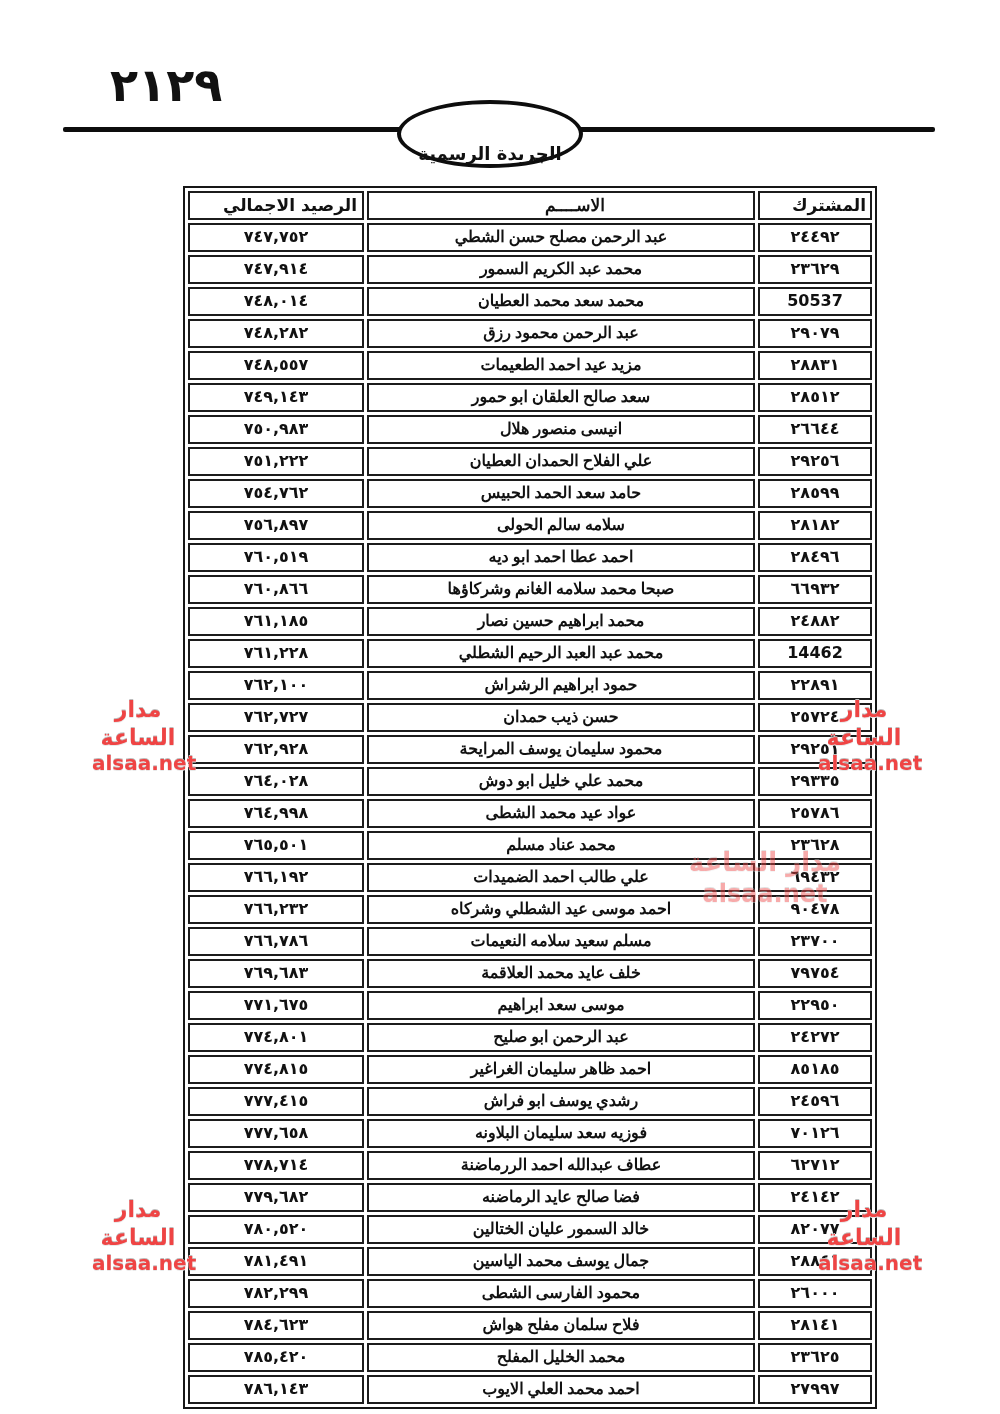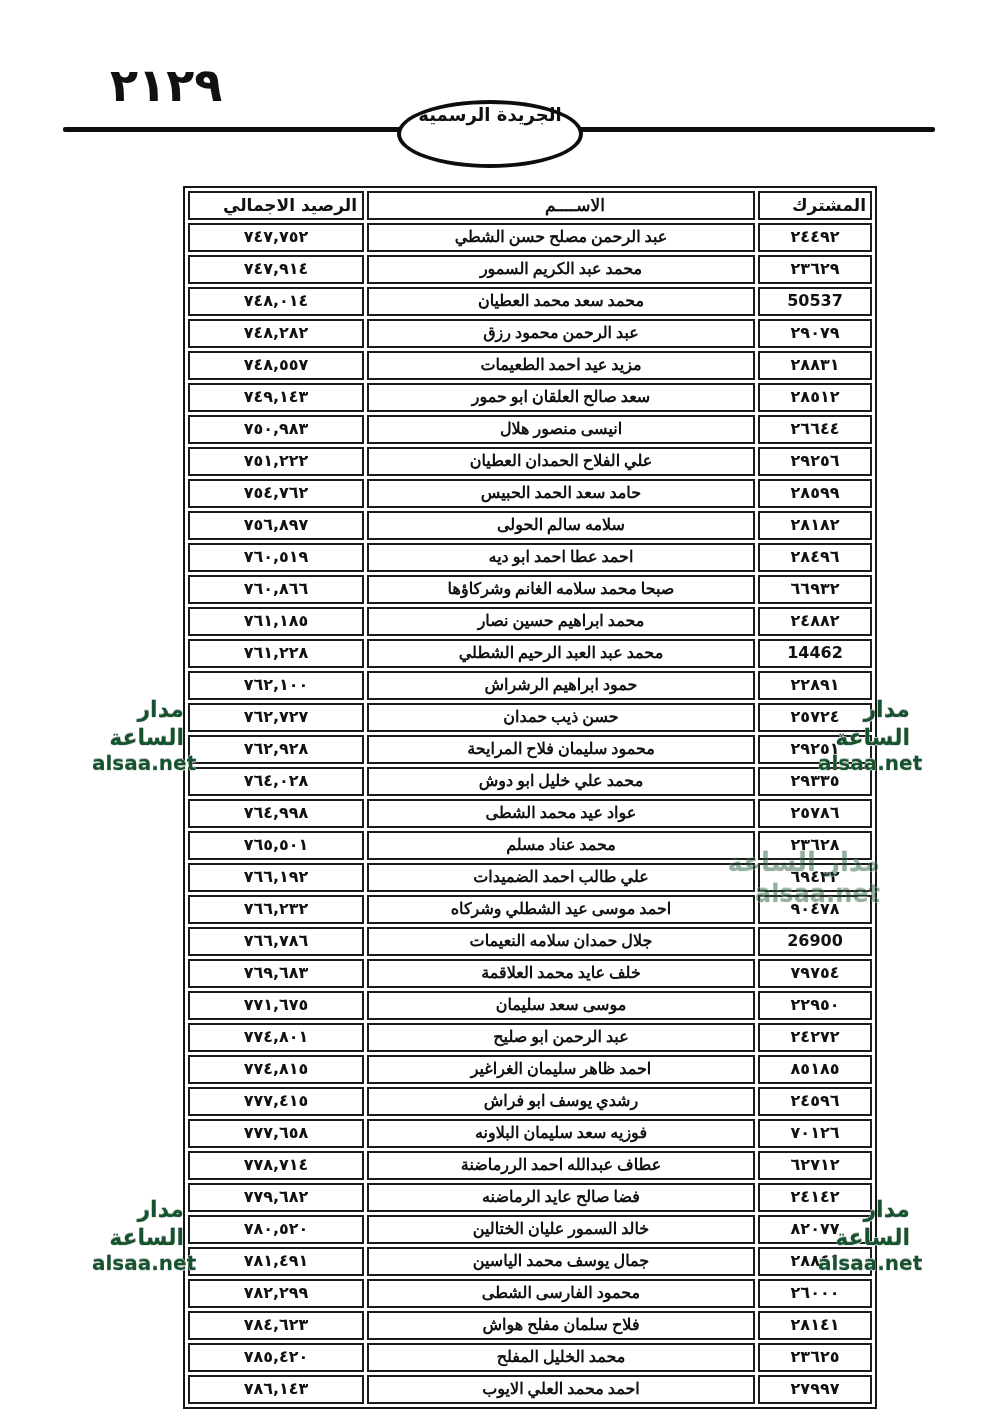--- a/index.html
+++ b/index.html
@@ -13,42 +13,42 @@
     position:absolute;left:110px;top:58px;
     font-size:46px;font-weight:bold;direction:rtl;letter-spacing:2px;
   }
   .header-rule{
     position:absolute;left:63px;top:127px;width:872px;height:5px;
     background:#0d0d0d;border-radius:2px;
   }
   .banner-ellipse{
     position:absolute;left:397px;top:100px;width:178px;height:60px;
     background:#fff;border:4px solid #0d0d0d;border-radius:50%;
-    display:flex;align-items:flex-start;justify-content:center;z-index:2;
+    display:flex;align-items:flex-end;justify-content:center;z-index:2;
   }
   .banner-ellipse span{font-size:18px;font-weight:bold;direction:rtl;}
   table.gazette{
     position:absolute;left:183px;top:186px;
     border-collapse:separate;border-spacing:3px;
     background:#fff;border:2px solid #161616;
     direction:rtl;z-index:1;
   }
   table.gazette th,table.gazette td{
     border:2px solid #1c1c1c;background:#fff;
     font-weight:bold;text-align:center;vertical-align:middle;
     height:23px;padding:1px 4px;font-size:16px;line-height:1.15;
     white-space:nowrap;
   }
   table.gazette th{font-size:17px;padding-left:32px;}
   .col-subscriber{width:72px;}
   .col-name{width:348px;font-family:Liberation Serif, serif;}
   .col-balance{width:136px;}
   .watermark{
-    position:absolute;z-index:3;text-align:right;
-    color:#14532d;font-weight:bold;direction:rtl;line-height:1.25;
+    position:absolute;z-index:3;text-align:center;
+    color:#ef4444;font-weight:bold;direction:rtl;line-height:1.25;
     text-shadow:0 1px 0 #e9e9e9, 0 -1px 0 #bdbdbd;
     pointer-events:none;
   }
   .watermark .wm-ar{font-size:22px;display:block;}
   .watermark .wm-en{font-size:20px;display:block;direction:ltr;}
   .watermark.faint{opacity:.45;z-index:4;}
   .watermark.faint .wm-ar{font-size:26px;}
   .watermark.faint .wm-en{font-size:24px;}
 </style>
 </head>
@@ -146,21 +146,21 @@
         <td class="col-name">حمود ابراهيم الرشراش</td>
         <td class="col-balance">٧٦٢,١٠٠</td>
       </tr>
       <tr>
         <td class="col-subscriber">٢٥٧٢٤</td>
         <td class="col-name">حسن ذيب حمدان</td>
         <td class="col-balance">٧٦٢,٧٢٧</td>
       </tr>
       <tr>
         <td class="col-subscriber">٢٩٢٥١</td>
-        <td class="col-name">محمود سليمان فلاح المرايحة</td>
+        <td class="col-name">محمود سليمان يوسف المرايحة</td>
         <td class="col-balance">٧٦٢,٩٢٨</td>
       </tr>
       <tr>
         <td class="col-subscriber">٢٩٣٣٥</td>
         <td class="col-name">محمد علي خليل ابو دوش</td>
         <td class="col-balance">٧٦٤,٠٢٨</td>
       </tr>
       <tr>
         <td class="col-subscriber">٢٥٧٨٦</td>
         <td class="col-name">عواد عيد محمد الشطى</td>
@@ -175,32 +175,32 @@
         <td class="col-subscriber">٦٩٤٣٢</td>
         <td class="col-name">علي طالب احمد الضميدات</td>
         <td class="col-balance">٧٦٦,١٩٢</td>
       </tr>
       <tr>
         <td class="col-subscriber">٩٠٤٧٨</td>
         <td class="col-name">احمد موسى عيد الشطلي وشركاه</td>
         <td class="col-balance">٧٦٦,٢٣٢</td>
       </tr>
       <tr>
-        <td class="col-subscriber">26900</td>
-        <td class="col-name">جلال حمدان سلامه النعيمات</td>
+        <td class="col-subscriber">٢٣٧٠٠</td>
+        <td class="col-name">مسلم سعيد سلامه النعيمات</td>
         <td class="col-balance">٧٦٦,٧٨٦</td>
       </tr>
       <tr>
         <td class="col-subscriber">٧٩٧٥٤</td>
         <td class="col-name">خلف عايد محمد العلاقمة</td>
         <td class="col-balance">٧٦٩,٦٨٣</td>
       </tr>
       <tr>
         <td class="col-subscriber">٢٢٩٥٠</td>
-        <td class="col-name">موسى سعد سليمان</td>
+        <td class="col-name">موسى سعد ابراهيم</td>
         <td class="col-balance">٧٧١,٦٧٥</td>
       </tr>
       <tr>
         <td class="col-subscriber">٢٤٢٧٢</td>
         <td class="col-name">عبد الرحمن ابو صليح</td>
         <td class="col-balance">٧٧٤,٨٠١</td>
       </tr>
       <tr>
         <td class="col-subscriber">٨٥١٨٥</td>
         <td class="col-name">احمد ظاهر سليمان الغراغير</td>

